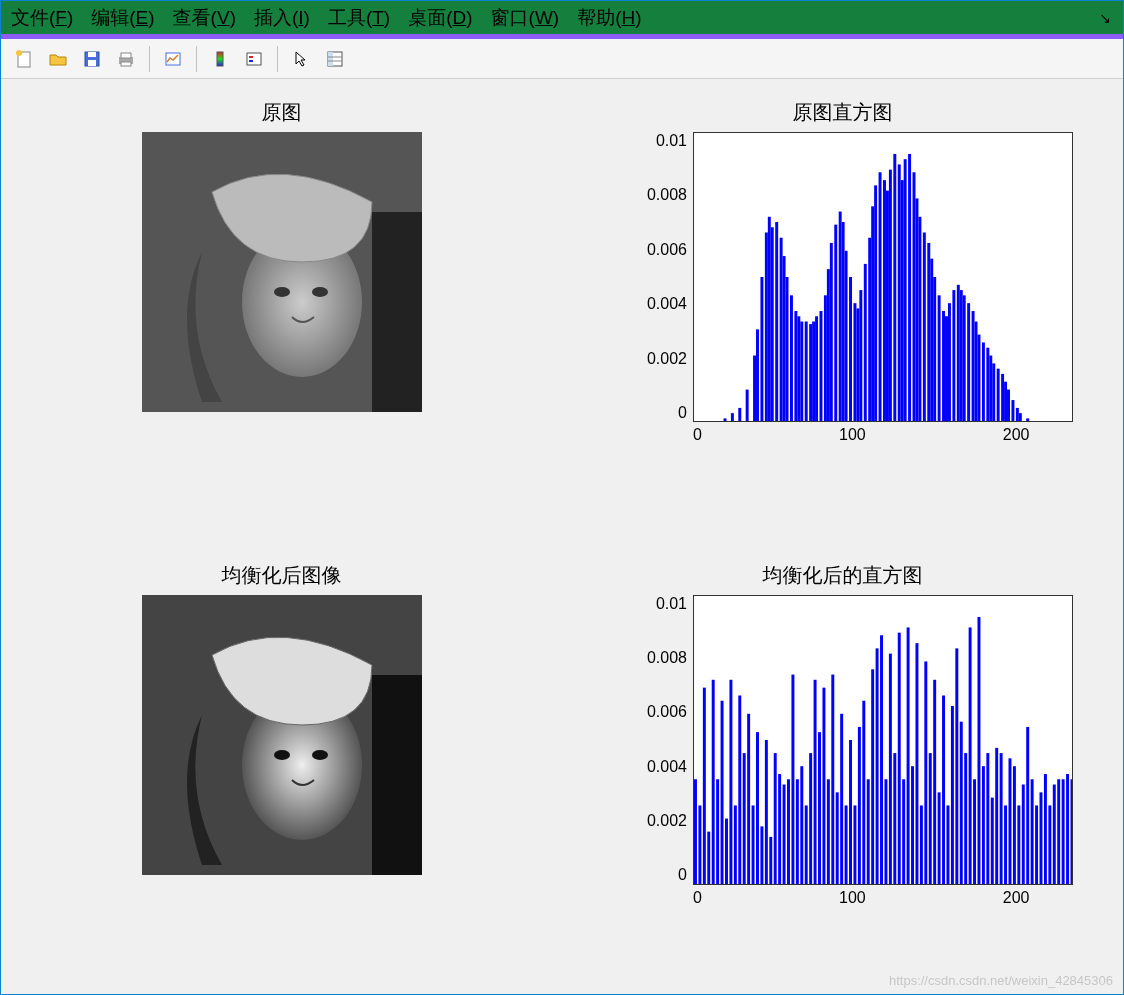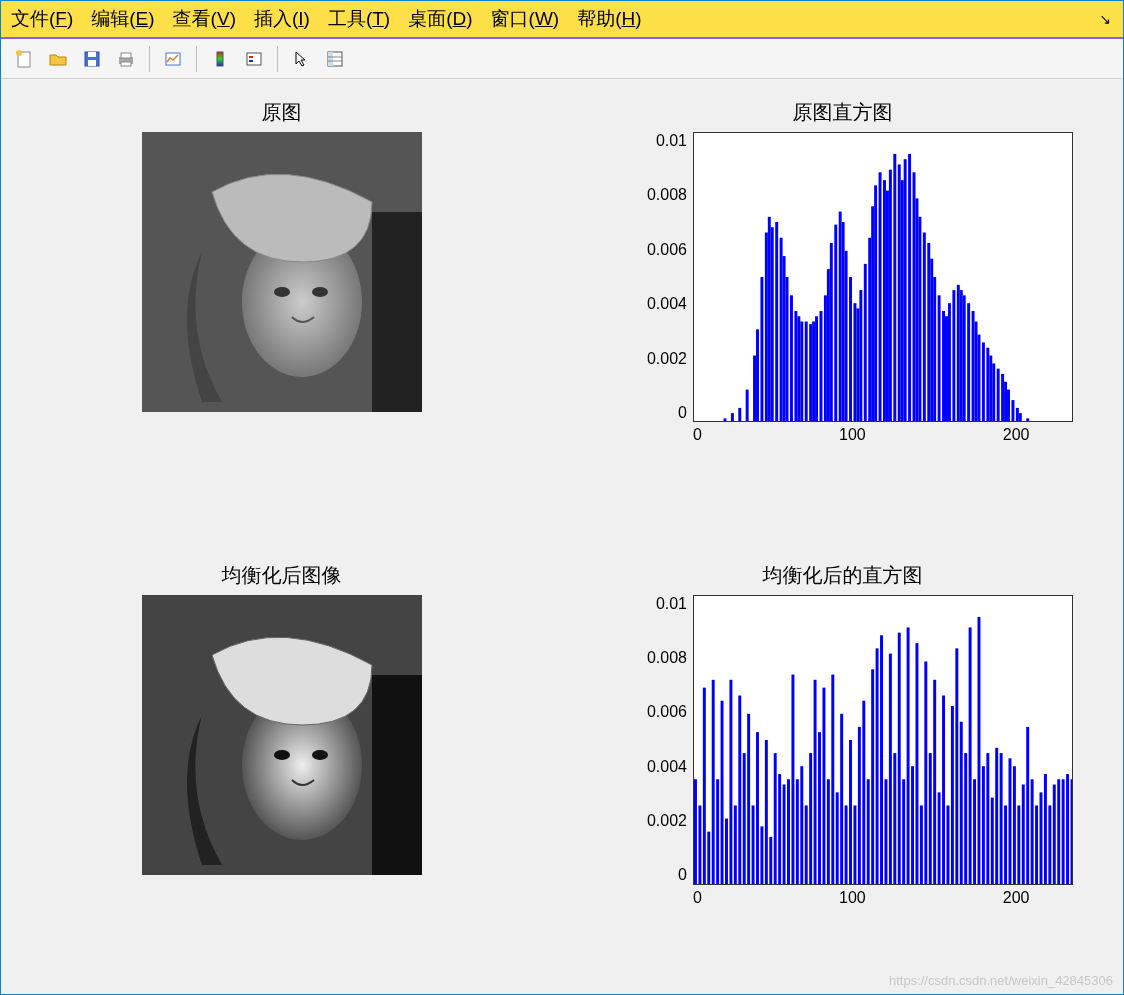--- a/index.html
+++ b/index.html
@@ -38,25 +38,25 @@
 }
 .win-controls { display: flex; height: 100%; }
 .win-btn {
   width: 58px; height: 100%;
   display: flex; align-items: center; justify-content: center;
   font-size: 16px; color: #000;
 }
 
 .menubar {
   height: 38px;
-  background: #fde047;
+  background: #15803d;
   display: flex;
   align-items: center;
   padding: 0 10px;
-  border-bottom: 2px solid #8b5cf6;
+  border-bottom: 5px solid #8b5cf6;
   font-size: 19px;
   gap: 18px;
   position: relative;
 }
 .menu-item { cursor: default; }
 .menu-item u { text-decoration: underline; }
 .dock-arrow { position: absolute; right: 12px; font-size: 14px; }
 
 .toolbar {
   height: 40px;

